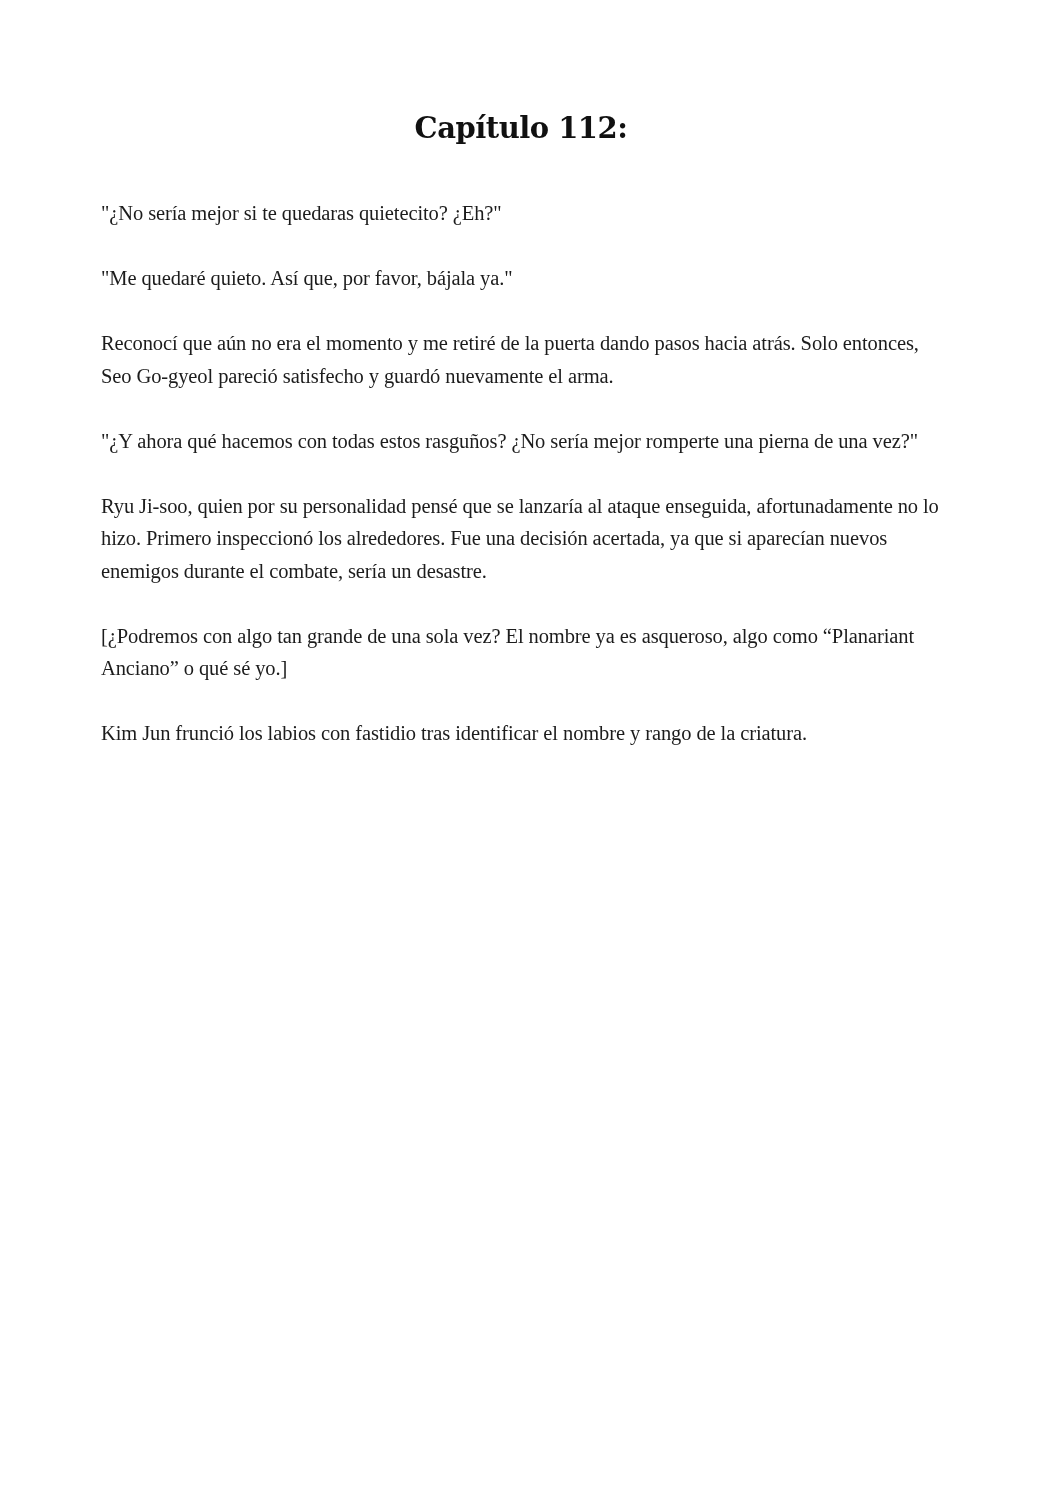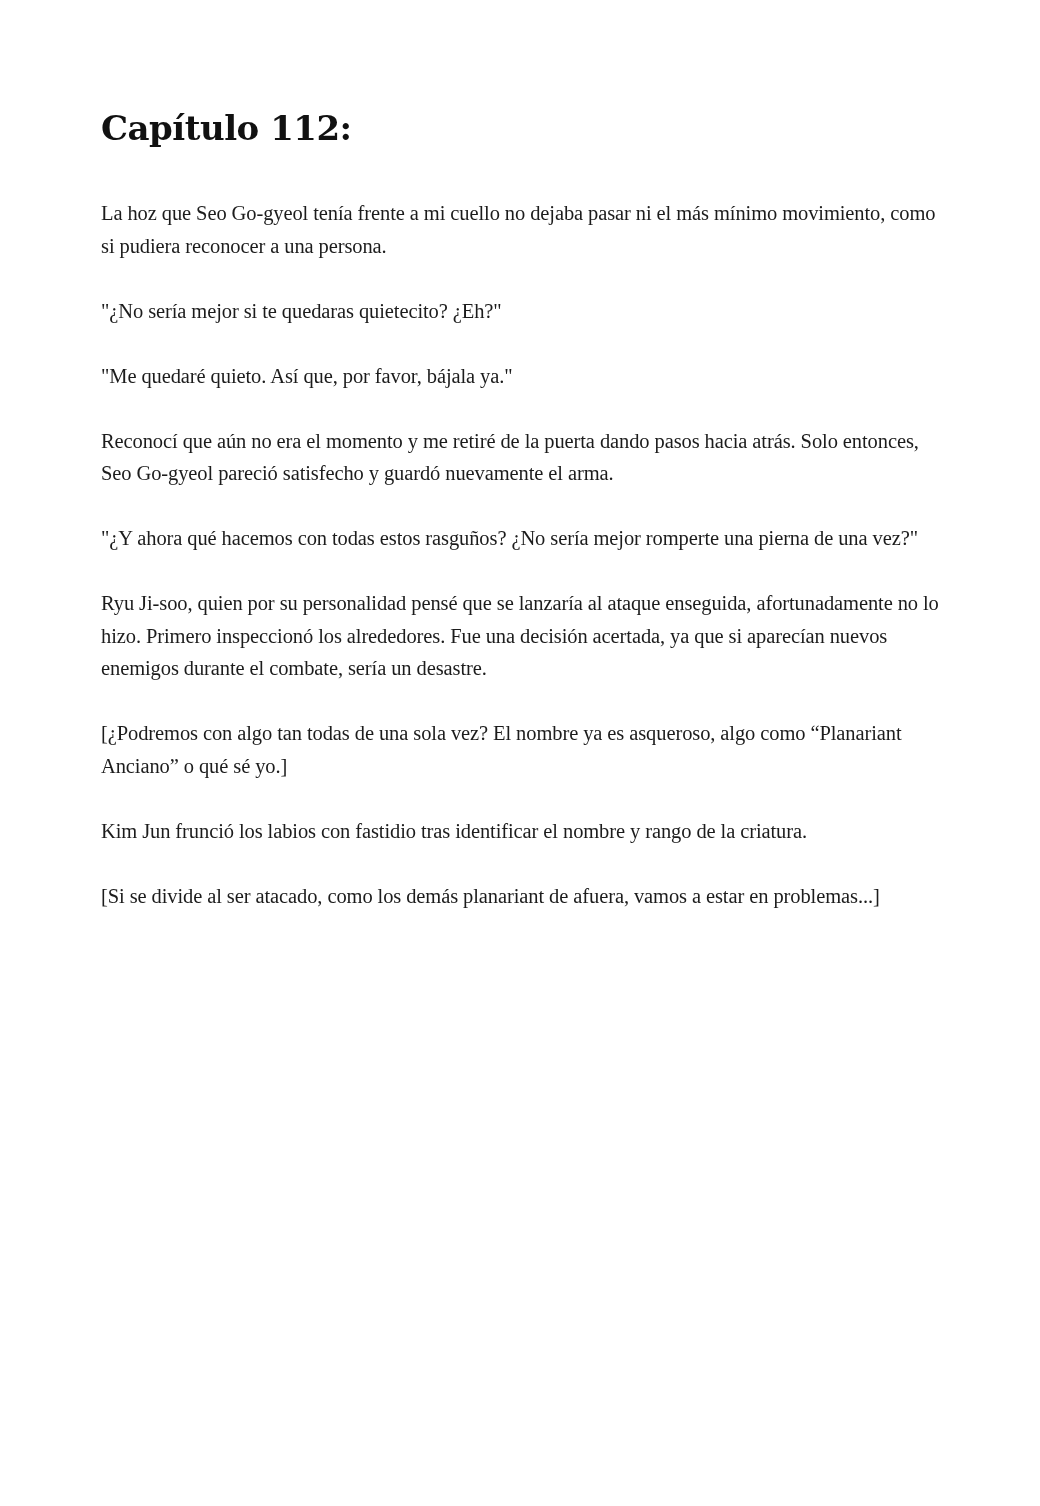--- a/index.html
+++ b/index.html
@@ -16,43 +16,42 @@
     }
     .page {
       position: absolute;
       left: 101px;
       top: 104px;
       width: 840px;
     }
     .chapter-title {
       font-family: "DejaVu Serif", "Liberation Serif", serif;
       font-weight: bold;
-      font-size: 34px;
+      font-size: 29px;
       line-height: 48px;
       margin: 0 0 45px 0;
       color: #111111;
       letter-spacing: -0.5px;
+      text-align: center;
     }
     .para {
       font-family: "Liberation Serif", "DejaVu Serif", serif;
       font-size: 20.5px;
       line-height: 32.5px;
       margin: 0 0 32.5px 0;
       color: #1c1c1c;
       letter-spacing: -0.1px;
     }
   </style>
 </head>
 <body>
 
 <div class="page">
   <h1 class="chapter-title">Capítulo 112:</h1>
 
-  <p class="para">La hoz que Seo Go-gyeol tenía frente a mi cuello no dejaba pasar ni el más mínimo movimiento, como si pudiera reconocer a una persona.</p>
   <p class="para">"¿No sería mejor si te quedaras quietecito? ¿Eh?"</p>
   <p class="para">"Me quedaré quieto. Así que, por favor, bájala ya."</p>
   <p class="para">Reconocí que aún no era el momento y me retiré de la puerta dando pasos hacia atrás. Solo entonces, Seo Go-gyeol pareció satisfecho y guardó nuevamente el arma.</p>
   <p class="para">"¿Y ahora qué hacemos con todas estos rasguños? ¿No sería mejor romperte una pierna de una vez?"</p>
   <p class="para">Ryu Ji-soo, quien por su personalidad pensé que se lanzaría al ataque enseguida, afortunadamente no lo hizo. Primero inspeccionó los alrededores. Fue una decisión acertada, ya que si aparecían nuevos enemigos durante el combate, sería un desastre.</p>
-  <p class="para">[¿Podremos con algo tan todas de una sola vez? El nombre ya es asqueroso, algo como “Planariant Anciano” o qué sé yo.]</p>
+  <p class="para">[¿Podremos con algo tan grande de una sola vez? El nombre ya es asqueroso, algo como “Planariant Anciano” o qué sé yo.]</p>
   <p class="para">Kim Jun frunció los labios con fastidio tras identificar el nombre y rango de la criatura.</p>
-  <p class="para">[Si se divide al ser atacado, como los demás planariant de afuera, vamos a estar en problemas...]</p>
 </div>
 
 </body></html>

